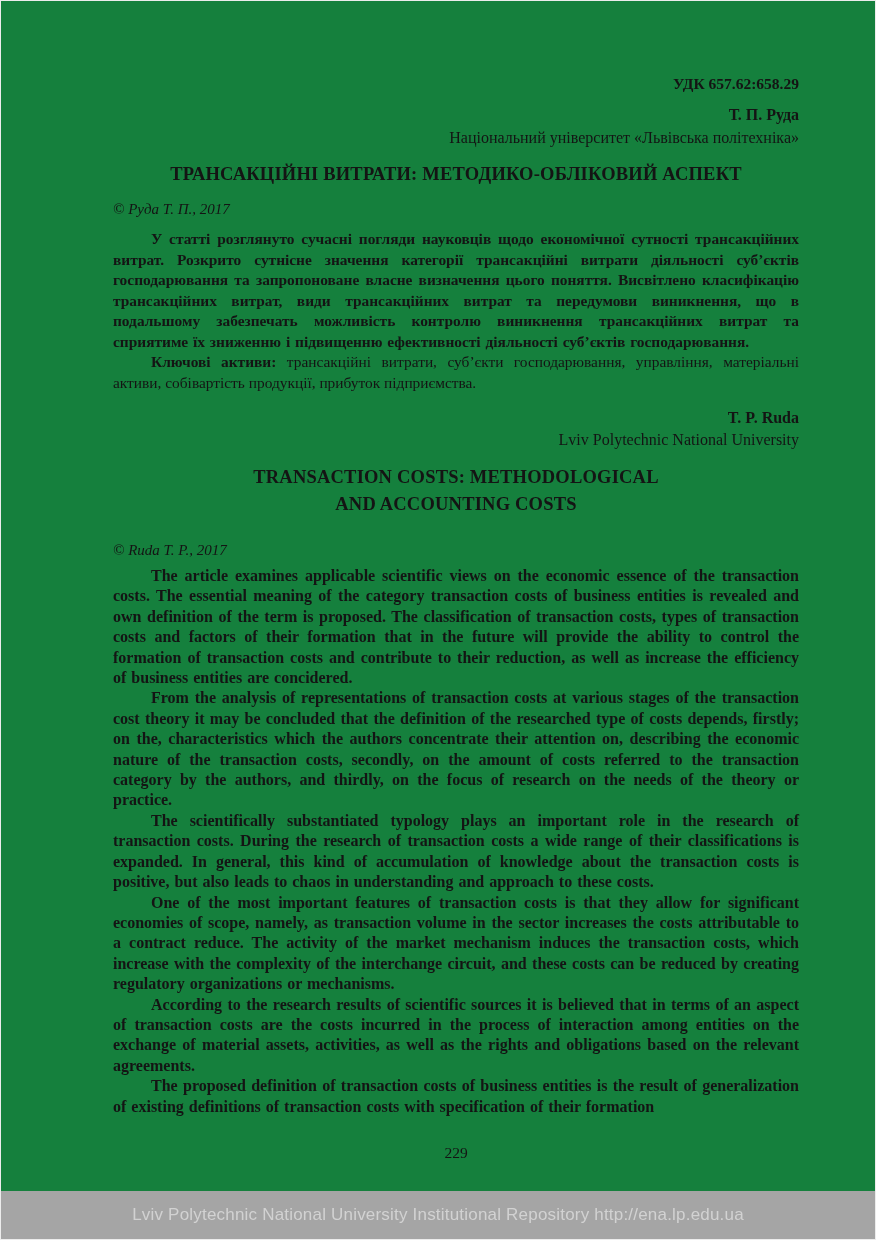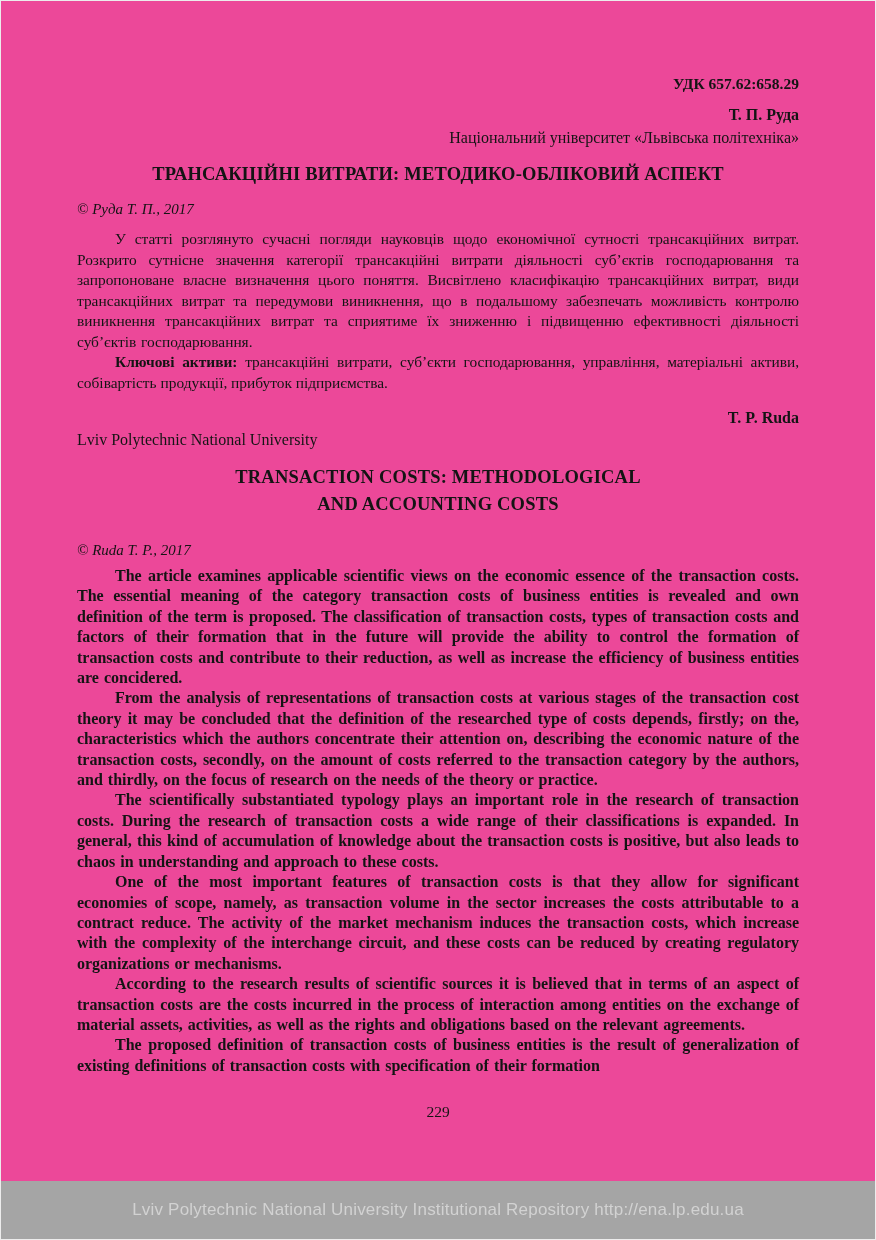--- a/index.html
+++ b/index.html
@@ -4,26 +4,27 @@
 <style>
   html, body {
     margin: 0;
     padding: 0;
     background: #ffffff;
   }
   .page {
     position: relative;
     width: 876px;
     height: 1240px;
-    background: #ec4899;
+    background: #15803d;
     font-family: "Liberation Serif", serif;
     color: #141414;
     box-sizing: border-box;
     overflow: hidden;
     border: 1px solid #ececec;
+    padding-left: 36px;
   }
   .content {
     padding: 72px 76px 0 76px;
   }
 
   .udk {
     text-align: right;
     font-weight: bold;
     font-size: 15.5px;
     line-height: 22px;
@@ -50,21 +51,21 @@
     margin: 0 0 12px 0;
     letter-spacing: 0.2px;
   }
   .copyright {
     font-style: italic;
     font-size: 15px;
     line-height: 20px;
     margin: 0 0 10px 0;
   }
   .abstract-ua {
-    font-weight: normal;
+    font-weight: bold;
     font-size: 15.4px;
     line-height: 20.5px;
     text-align: justify;
     text-indent: 38px;
     margin: 0;
     word-spacing: 1px;
   }
   .keywords {
     font-size: 15.4px;
     line-height: 20.5px;
@@ -76,20 +77,21 @@
     font-weight: bold;
   }
   .author-en {
     text-align: right;
     font-weight: bold;
     font-size: 16px;
     line-height: 22px;
     margin: 14px 0 0 0;
   }
   .affiliation-en {
+    text-align: right;
     font-size: 16px;
     line-height: 22px;
     margin: 0;
   }
   .title-en {
     text-align: center;
     font-weight: bold;
     font-size: 18.5px;
     line-height: 27px;
     margin: 13px 0 1px 0;
@@ -113,21 +115,21 @@
     text-align: center;
     font-size: 15.5px;
     line-height: 20px;
     margin: 26px 0 0 0;
   }
   .footer-bar {
     position: absolute;
     left: 0;
     right: 0;
     bottom: 0;
-    height: 58px;
+    height: 48px;
     background: #a5a5a5;
     display: flex;
     align-items: center;
     justify-content: center;
   }
   .footer-bar .footer-text {
     font-family: "Liberation Sans", sans-serif;
     font-size: 17px;
     color: #d2d2d2;
     letter-spacing: 0.2px;

